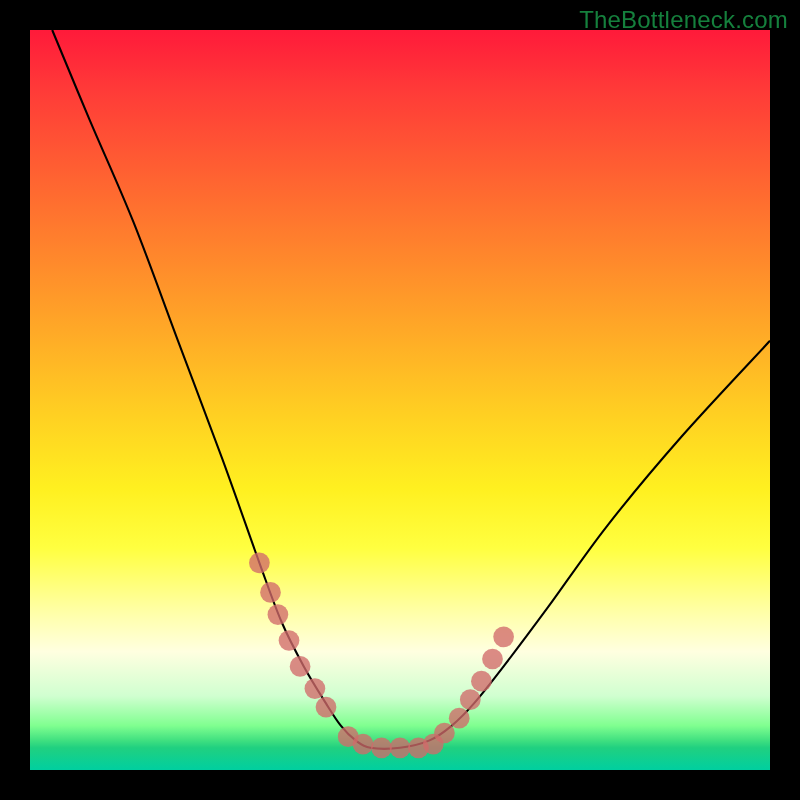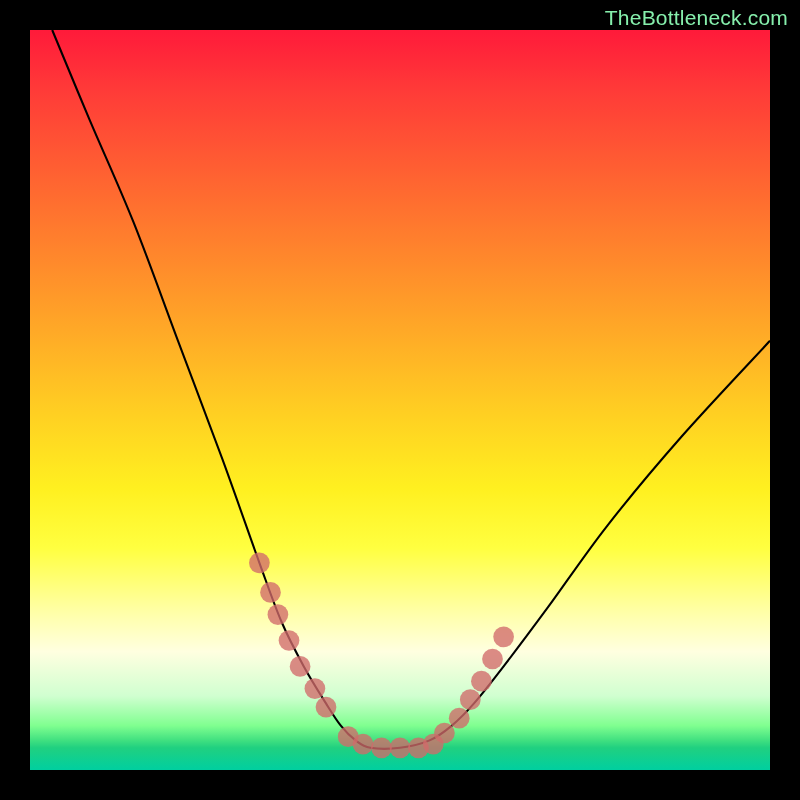--- a/index.html
+++ b/index.html
@@ -31,22 +31,22 @@
       #40e080 96%,
       #20d080 97%,
       #00cfa0 100%
     );
   }
   .watermark {
     position: absolute;
     top: 6px;
     right: 12px;
     font-family: Arial, Helvetica, sans-serif;
-    font-size: 21px;
-    color: #86efac;
+    font-size: 24px;
+    color: #15803d;
     letter-spacing: 0.2px;
     font-weight: 500;
   }
   svg.curve {
     position: absolute;
     left: 0; top: 0;
     width: 740px;
     height: 740px;
     overflow: visible;
   }

